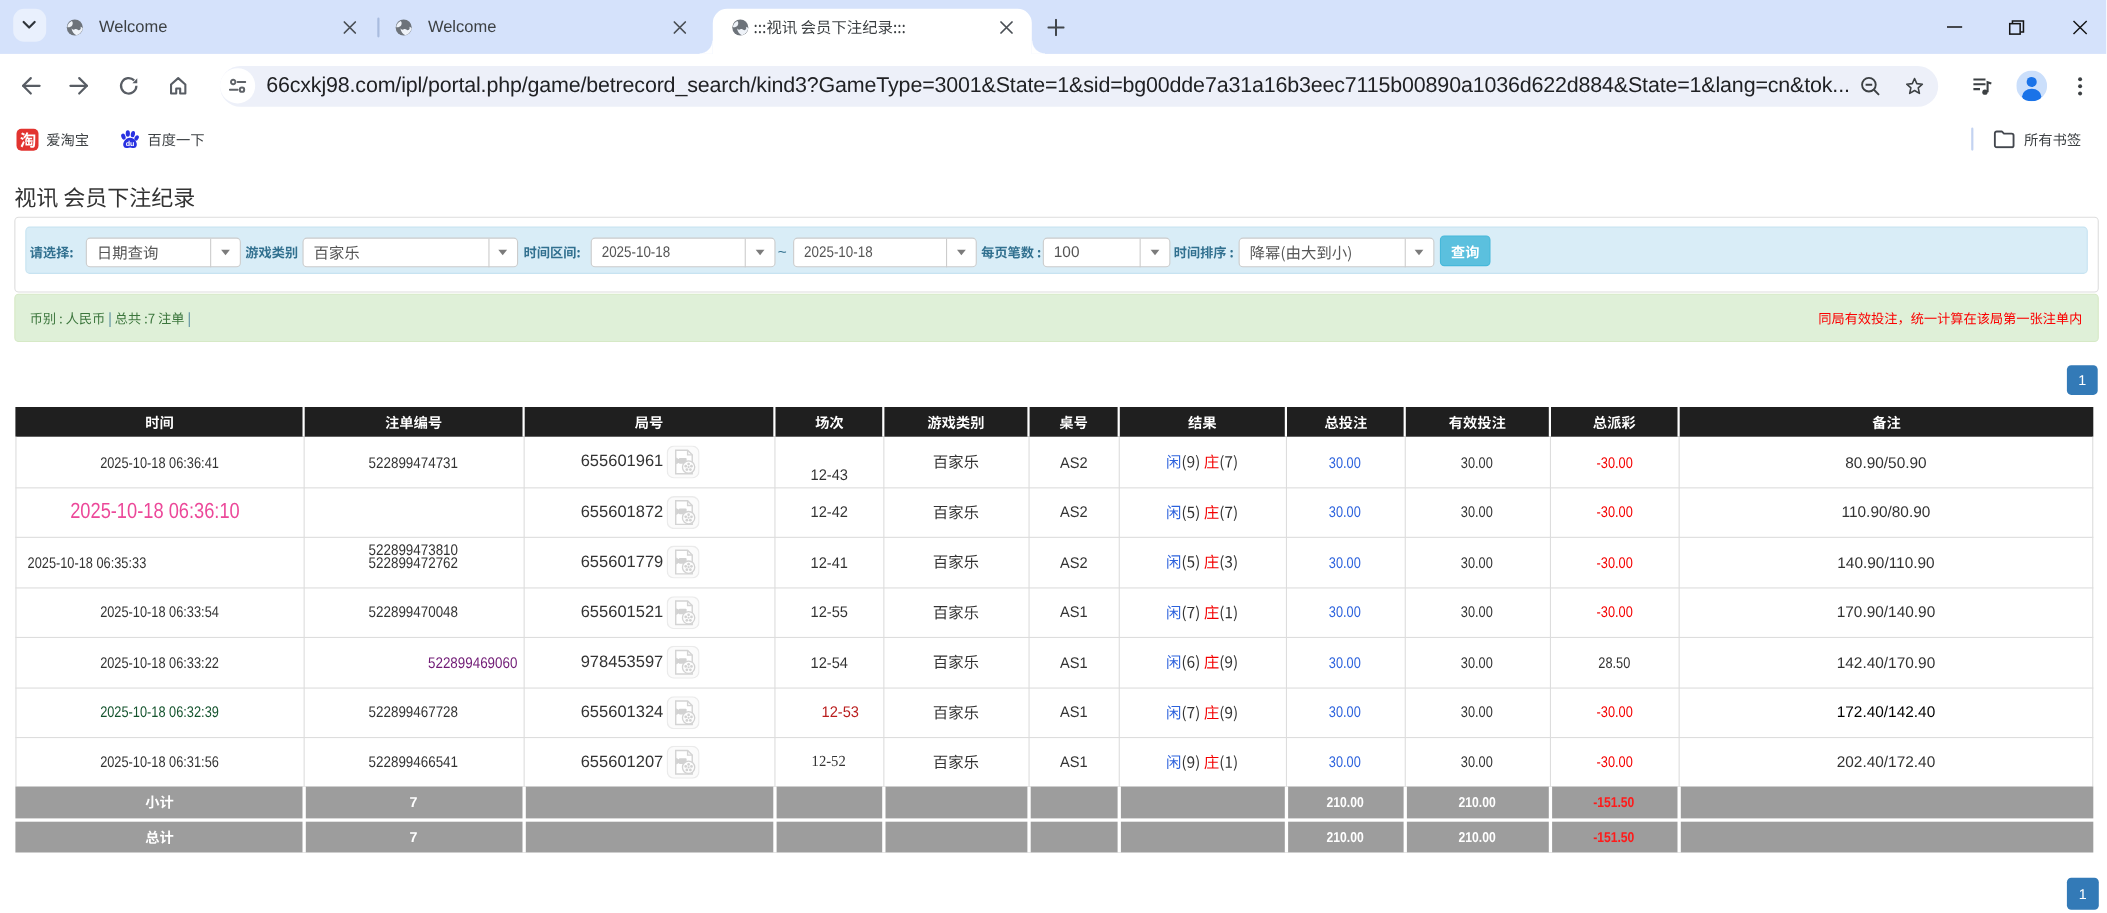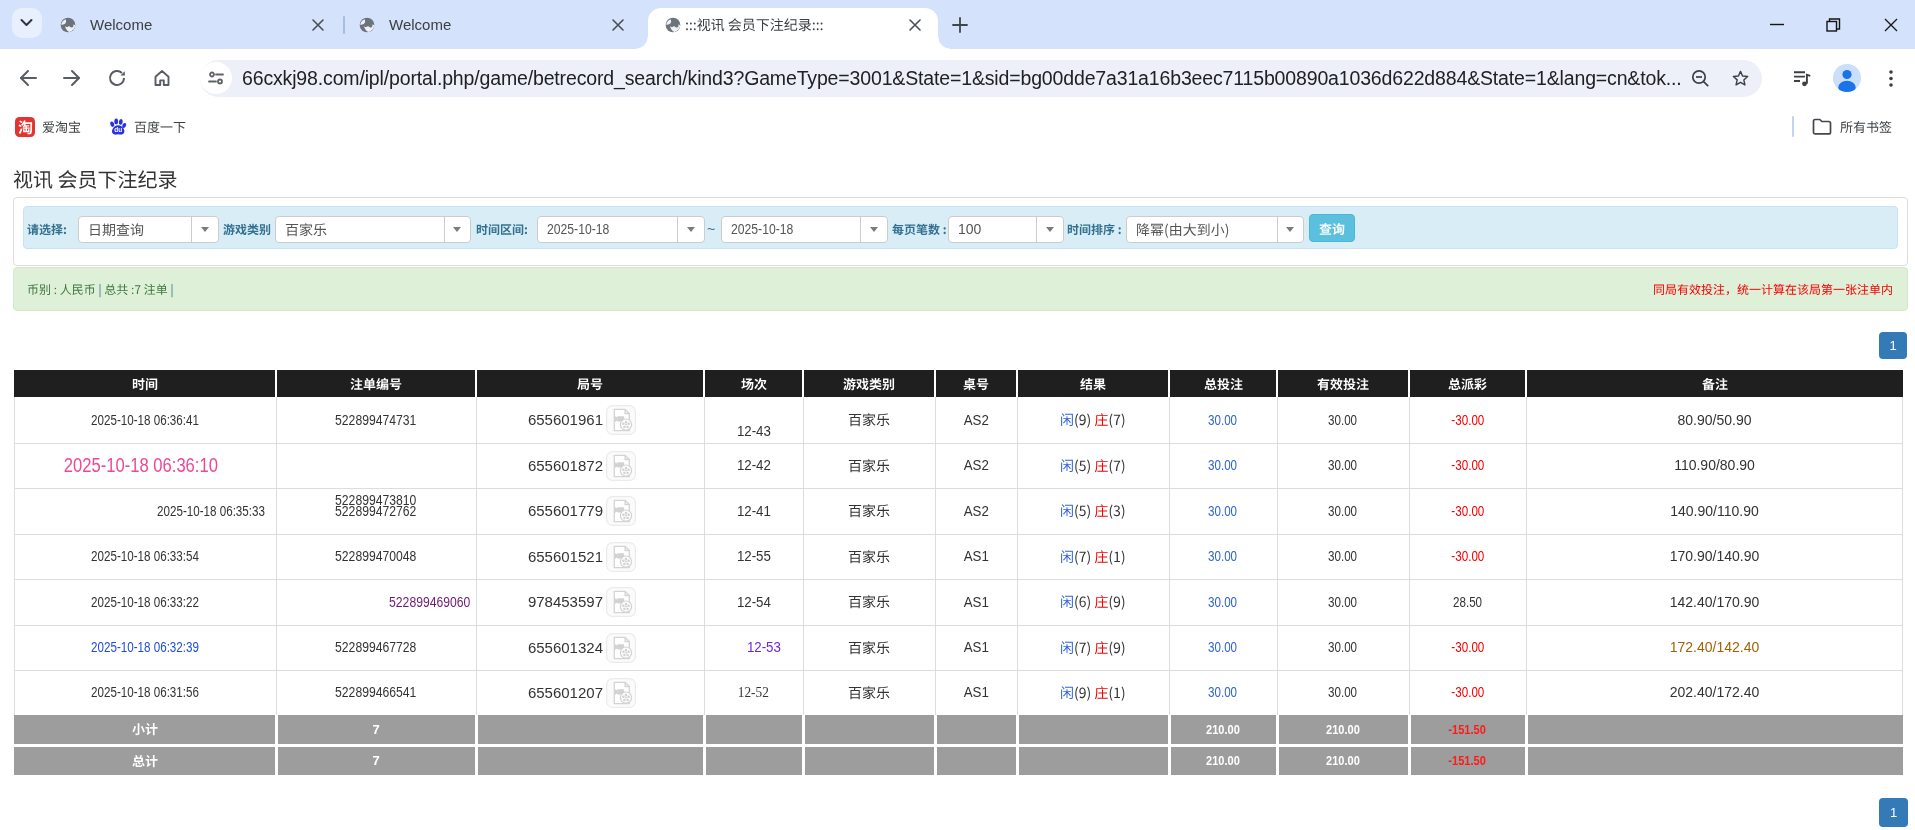--- a/index.html
+++ b/index.html
@@ -561,21 +561,21 @@
     <use href="#g50" xlink:href="#g50" transform="translate(26.5 14.0) scale(0.01400 -0.01400)" fill="#333"></use>
     <use href="#g94" xlink:href="#g94" transform="translate(34.4 14.0) scale(0.01400 -0.01400)" fill="#f40000"></use>
     <use href="#g45" xlink:href="#g45" transform="translate(48.4 14.0) scale(0.01400 -0.01400)" fill="#333"></use>
     <use href="#g60" xlink:href="#g60" transform="translate(53.1 14.0) scale(0.01400 -0.01400)" fill="#333"></use>
     <use href="#g50" xlink:href="#g50" transform="translate(60.9 14.0) scale(0.01400 -0.01400)" fill="#333"></use>
   </svg>
 <div class="txt" style="left:1169px;top:443px;height:45px;line-height:45px;font-size:14px;color:#2c62dd;width:108px;text-align:center;"><span class="sx" style="transform:scaleX(0.83)">30.00</span></div>
 <div class="txt" style="left:1277px;top:443px;height:45px;line-height:45px;font-size:14px;color:#333;width:132px;text-align:center;"><span class="sx" style="transform:scaleX(0.83)">30.00</span></div>
 <div class="txt" style="left:1409px;top:443px;height:45px;line-height:45px;font-size:14px;color:#f40000;width:117px;text-align:center;"><span class="sx" style="transform:scaleX(0.83)">-30.00</span></div>
 <div class="txt" style="left:1526px;top:443px;height:45px;line-height:45px;font-size:14px;color:#333;width:377px;text-align:center;">110.90/80.90</div>
-<div class="txt" style="left:14px;top:488px;height:46px;line-height:46px;font-size:14px;color:#333;width:262px;text-align:right;"><span class="sx" style="transform:scaleX(0.83)">2025-10-18 06:35:33</span></div>
+<div class="txt" style="left:14px;top:488px;height:46px;line-height:46px;font-size:14px;color:#333;width:262px;text-align:left;"><span class="sx" style="transform:scaleX(0.83)">2025-10-18 06:35:33</span></div>
 <div class="txt" style="left:276px;top:488px;height:46px;line-height:46px;font-size:14px;color:#333;width:200px;text-align:center;"><span class="sx" style="transform:scaleX(0.87)">522899472762</span></div>
 <div class="txt" style="left:476px;top:488px;height:46px;line-height:46px;font-size:15px;color:#333;width:127px;text-align:right;">655601779</div>
 <svg class="abs" style="left:606px;top:496.0px" width="30" height="30" viewBox="0 0 30 30">
     <rect x="0.6" y="0.6" width="28.8" height="28.8" rx="6" fill="#fbfbfb" stroke="#ebebeb" stroke-width="1.2"></rect>
     <path d="M8.3 4.3h10.8l4.2 4.2v17.2H8.3z" fill="#fff" stroke="#d4d4d4" stroke-width="1.3"></path>
     <path d="M19.1 4.3v4.2h4.2" fill="none" stroke="#d4d4d4" stroke-width="1.3"></path>
     <rect x="11.2" y="11.3" width="7" height="5.2" rx="0.8" fill="#d2d2d2"></rect>
     <path d="M11.4 12.4l-2.8-1.5v6.2l2.8-1.5z" fill="#d2d2d2"></path>
     <circle cx="20" cy="19.6" r="5.6" fill="#fdfdfd" stroke="#d2d2d2" stroke-width="1.2"></circle>
     <circle cx="20" cy="19.6" r="1" fill="#d2d2d2"></circle>
@@ -675,58 +675,58 @@
     <use href="#g50" xlink:href="#g50" transform="translate(26.5 14.0) scale(0.01400 -0.01400)" fill="#333"></use>
     <use href="#g94" xlink:href="#g94" transform="translate(34.4 14.0) scale(0.01400 -0.01400)" fill="#f40000"></use>
     <use href="#g45" xlink:href="#g45" transform="translate(48.4 14.0) scale(0.01400 -0.01400)" fill="#333"></use>
     <use href="#g93" xlink:href="#g93" transform="translate(53.1 14.0) scale(0.01400 -0.01400)" fill="#333"></use>
     <use href="#g50" xlink:href="#g50" transform="translate(60.9 14.0) scale(0.01400 -0.01400)" fill="#333"></use>
   </svg>
 <div class="txt" style="left:1169px;top:579px;height:46px;line-height:46px;font-size:14px;color:#2c62dd;width:108px;text-align:center;"><span class="sx" style="transform:scaleX(0.83)">30.00</span></div>
 <div class="txt" style="left:1277px;top:579px;height:46px;line-height:46px;font-size:14px;color:#333;width:132px;text-align:center;"><span class="sx" style="transform:scaleX(0.83)">30.00</span></div>
 <div class="txt" style="left:1409px;top:579px;height:46px;line-height:46px;font-size:14px;color:#333;width:117px;text-align:center;"><span class="sx" style="transform:scaleX(0.83)">28.50</span></div>
 <div class="txt" style="left:1526px;top:579px;height:46px;line-height:46px;font-size:14px;color:#333;width:377px;text-align:center;">142.40/170.90</div>
-<div class="txt" style="left:14px;top:625px;height:45px;line-height:45px;font-size:14px;color:#1d4ed8;width:262px;text-align:center;"><span class="sx" style="transform:scaleX(0.83)">2025-10-18 06:32:39</span></div>
+<div class="txt" style="left:14px;top:625px;height:45px;line-height:45px;font-size:14px;color:#14532d;width:262px;text-align:center;"><span class="sx" style="transform:scaleX(0.83)">2025-10-18 06:32:39</span></div>
 <div class="txt" style="left:276px;top:625px;height:45px;line-height:45px;font-size:14px;color:#333;width:200px;text-align:center;"><span class="sx" style="transform:scaleX(0.87)">522899467728</span></div>
 <div class="txt" style="left:476px;top:625px;height:45px;line-height:45px;font-size:15px;color:#333;width:127px;text-align:right;">655601324</div>
 <svg class="abs" style="left:606px;top:632.5px" width="30" height="30" viewBox="0 0 30 30">
     <rect x="0.6" y="0.6" width="28.8" height="28.8" rx="6" fill="#fbfbfb" stroke="#ebebeb" stroke-width="1.2"></rect>
     <path d="M8.3 4.3h10.8l4.2 4.2v17.2H8.3z" fill="#fff" stroke="#d4d4d4" stroke-width="1.3"></path>
     <path d="M19.1 4.3v4.2h4.2" fill="none" stroke="#d4d4d4" stroke-width="1.3"></path>
     <rect x="11.2" y="11.3" width="7" height="5.2" rx="0.8" fill="#d2d2d2"></rect>
     <path d="M11.4 12.4l-2.8-1.5v6.2l2.8-1.5z" fill="#d2d2d2"></path>
     <circle cx="20" cy="19.6" r="5.6" fill="#fdfdfd" stroke="#d2d2d2" stroke-width="1.2"></circle>
     <circle cx="20" cy="19.6" r="1" fill="#d2d2d2"></circle>
     <circle cx="20" cy="16.9" r="1.25" fill="#d2d2d2"></circle>
     <circle cx="22.6" cy="18.8" r="1.25" fill="#d2d2d2"></circle>
     <circle cx="21.6" cy="21.9" r="1.25" fill="#d2d2d2"></circle>
     <circle cx="18.4" cy="21.9" r="1.25" fill="#d2d2d2"></circle>
     <circle cx="17.4" cy="18.8" r="1.25" fill="#d2d2d2"></circle>
   </svg>
-<div class="txt" style="left:704px;top:625px;height:45px;line-height:45px;font-size:14px;color:#6d28d9;width:99px;text-align:center;padding-left:20px;"><span class="sx" style="transform:scaleX(0.95)">12-53</span></div>
+<div class="txt" style="left:704px;top:625px;height:45px;line-height:45px;font-size:14px;color:#b91c1c;width:99px;text-align:center;padding-left:20px;"><span class="sx" style="transform:scaleX(0.95)">12-53</span></div>
 <svg class="tr" style="left:848.0px;top:638.7px;" width="42.0" height="18.2">
     <use href="#g13" xlink:href="#g13" transform="translate(0.0 14.0) scale(0.01400 -0.01400)" fill="#333"></use>
     <use href="#g32" xlink:href="#g32" transform="translate(14.0 14.0) scale(0.01400 -0.01400)" fill="#333"></use>
     <use href="#g33" xlink:href="#g33" transform="translate(28.0 14.0) scale(0.01400 -0.01400)" fill="#333"></use>
   </svg>
 <div class="txt" style="left:935px;top:625px;height:45px;line-height:45px;font-size:14px;color:#333;width:82px;text-align:center;"><span class="sx" style="transform:scaleX(0.95)">AS1</span></div>
 <svg class="tr" style="left:1060.2px;top:638.7px;" width="65.6" height="18.2">
     <use href="#g92" xlink:href="#g92" transform="translate(0.0 14.0) scale(0.01400 -0.01400)" fill="#2c62dd"></use>
     <use href="#g45" xlink:href="#g45" transform="translate(14.0 14.0) scale(0.01400 -0.01400)" fill="#333"></use>
     <use href="#g60" xlink:href="#g60" transform="translate(18.7 14.0) scale(0.01400 -0.01400)" fill="#333"></use>
     <use href="#g50" xlink:href="#g50" transform="translate(26.5 14.0) scale(0.01400 -0.01400)" fill="#333"></use>
     <use href="#g94" xlink:href="#g94" transform="translate(34.4 14.0) scale(0.01400 -0.01400)" fill="#f40000"></use>
     <use href="#g45" xlink:href="#g45" transform="translate(48.4 14.0) scale(0.01400 -0.01400)" fill="#333"></use>
     <use href="#g93" xlink:href="#g93" transform="translate(53.1 14.0) scale(0.01400 -0.01400)" fill="#333"></use>
     <use href="#g50" xlink:href="#g50" transform="translate(60.9 14.0) scale(0.01400 -0.01400)" fill="#333"></use>
   </svg>
 <div class="txt" style="left:1169px;top:625px;height:45px;line-height:45px;font-size:14px;color:#2c62dd;width:108px;text-align:center;"><span class="sx" style="transform:scaleX(0.83)">30.00</span></div>
 <div class="txt" style="left:1277px;top:625px;height:45px;line-height:45px;font-size:14px;color:#333;width:132px;text-align:center;"><span class="sx" style="transform:scaleX(0.83)">30.00</span></div>
 <div class="txt" style="left:1409px;top:625px;height:45px;line-height:45px;font-size:14px;color:#f40000;width:117px;text-align:center;"><span class="sx" style="transform:scaleX(0.83)">-30.00</span></div>
-<div class="txt" style="left:1526px;top:625px;height:45px;line-height:45px;font-size:14px;color:#a16207;width:377px;text-align:center;">172.40/142.40</div>
+<div class="txt" style="left:1526px;top:625px;height:45px;line-height:45px;font-size:14px;color:#000000;width:377px;text-align:center;">172.40/142.40</div>
 <div class="txt" style="left:14px;top:670px;height:45px;line-height:45px;font-size:14px;color:#333;width:262px;text-align:center;"><span class="sx" style="transform:scaleX(0.83)">2025-10-18 06:31:56</span></div>
 <div class="txt" style="left:276px;top:670px;height:45px;line-height:45px;font-size:14px;color:#333;width:200px;text-align:center;"><span class="sx" style="transform:scaleX(0.87)">522899466541</span></div>
 <div class="txt" style="left:476px;top:670px;height:45px;line-height:45px;font-size:15px;color:#333;width:127px;text-align:right;">655601207</div>
 <svg class="abs" style="left:606px;top:677.5px" width="30" height="30" viewBox="0 0 30 30">
     <rect x="0.6" y="0.6" width="28.8" height="28.8" rx="6" fill="#fbfbfb" stroke="#ebebeb" stroke-width="1.2"></rect>
     <path d="M8.3 4.3h10.8l4.2 4.2v17.2H8.3z" fill="#fff" stroke="#d4d4d4" stroke-width="1.3"></path>
     <path d="M19.1 4.3v4.2h4.2" fill="none" stroke="#d4d4d4" stroke-width="1.3"></path>
     <rect x="11.2" y="11.3" width="7" height="5.2" rx="0.8" fill="#d2d2d2"></rect>
     <path d="M11.4 12.4l-2.8-1.5v6.2l2.8-1.5z" fill="#d2d2d2"></path>
     <circle cx="20" cy="19.6" r="5.6" fill="#fdfdfd" stroke="#d2d2d2" stroke-width="1.2"></circle>

